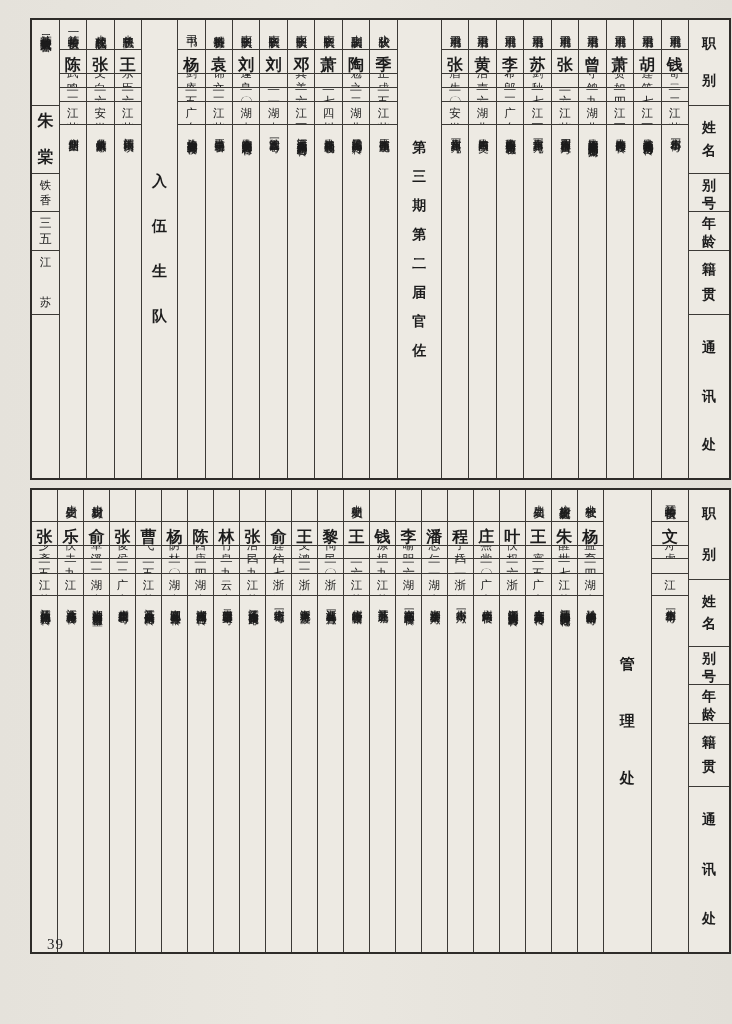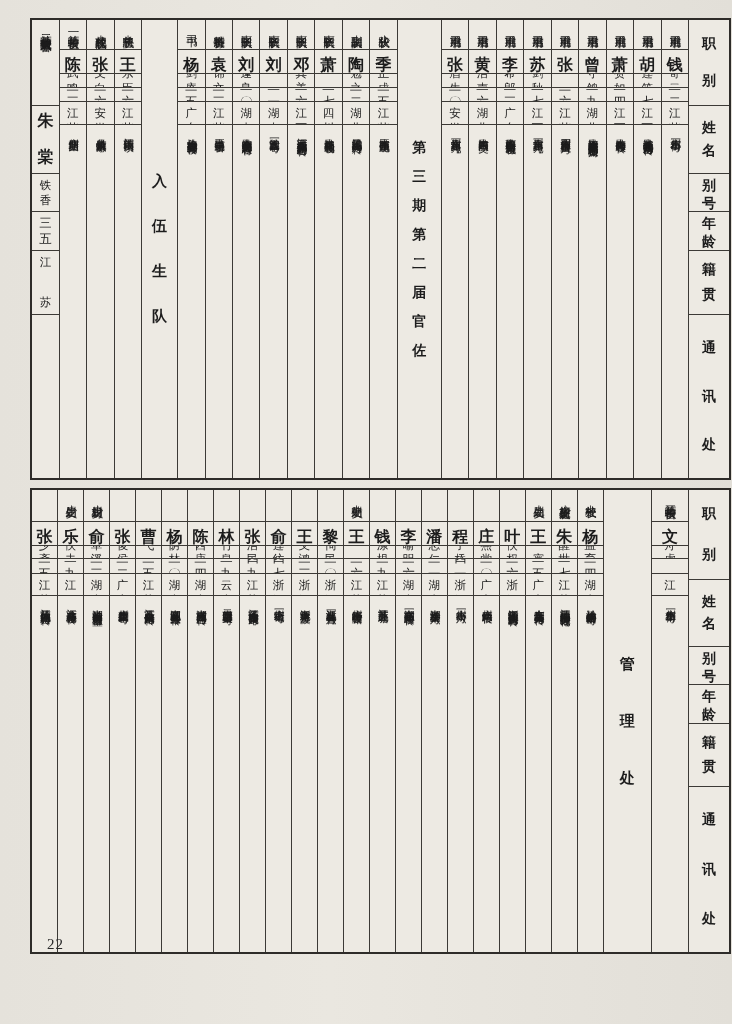--- a/index.html
+++ b/index.html
@@ -1483,14 +1483,14 @@
           <div class="stack">
             <span class="ch">江</span>
             <span class="ch">苏</span>
           </div>
         </div>
         <div class="cell r-addr">
           <div class="vrl">江苏扬州城内德新典当转</div>
         </div>
       </div>
     </div>
-  <div class="pageno">22</div>
+  <div class="pageno">39</div>
 </div>
 
 </body></html>

